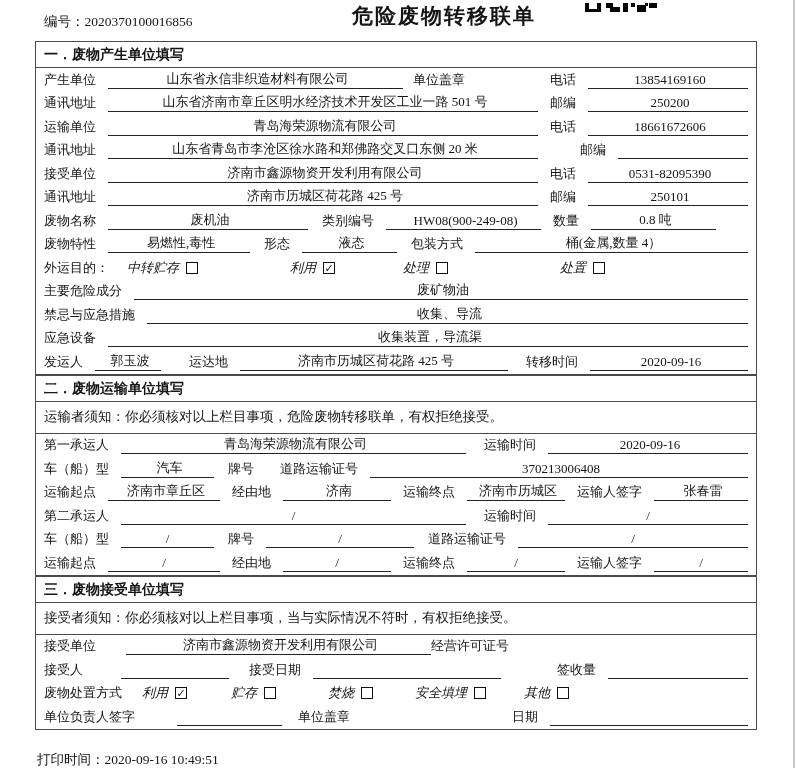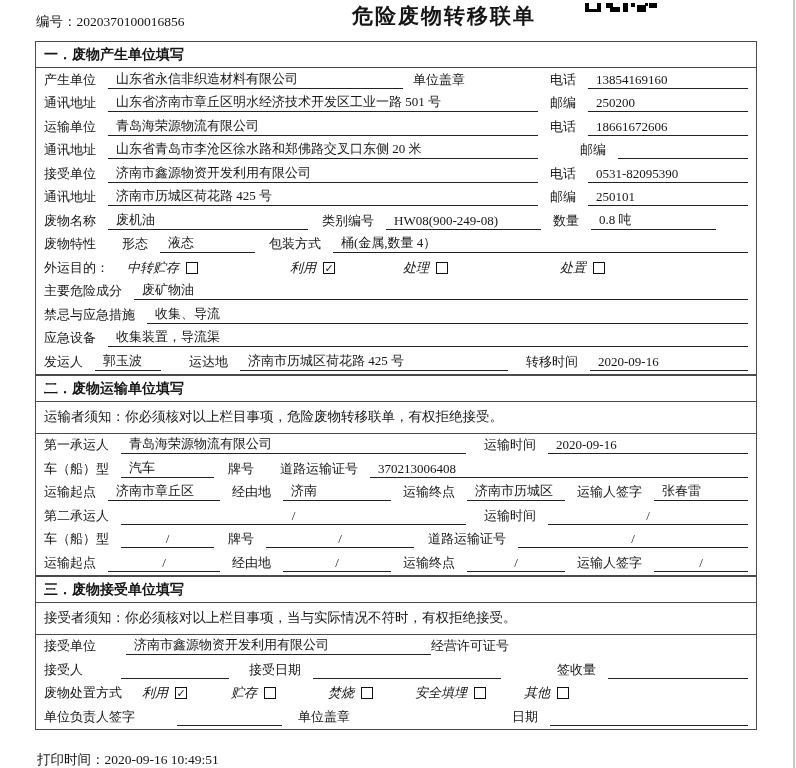--- a/index.html
+++ b/index.html
@@ -3,21 +3,21 @@
 <meta charset="utf-8">
 <style>
   * { box-sizing: border-box; }
   html,body { margin:0; padding:0; }
   body {
     width:796px; height:768px; background:#ffffff; color:#151515;
     font-family:"Liberation Serif","DejaVu Serif",serif;
     font-size:13px; position:relative; overflow:hidden;
   }
   .hdr { position:relative; height:40px; }
-  .num { position:absolute; left:36px; top:13px; font-size:13.5px; white-space:nowrap; }
+  .num { position:absolute; left:44px; top:13px; font-size:13.5px; white-space:nowrap; }
   .title {
     position:absolute; left:0; width:100%; top:2px; text-align:center;
     font-family:"Liberation Sans","DejaVu Sans",sans-serif;
     font-weight:700; font-size:21px; letter-spacing:2px;
     transform:translateX(46px);
   }
   .qr { position:absolute; left:585px; top:0; }
   .edge { position:absolute; right:1px; top:0; width:2px; height:768px; background:#c9c9c9; }
 
   .form { position:absolute; left:35px; top:41px; width:722px; }
@@ -25,21 +25,21 @@
   .sec-h {
     font-family:"Liberation Sans","DejaVu Sans",sans-serif;
     font-weight:700; font-size:14px; padding:4px 8px 3px 8px;
     border-bottom:1px solid #4a4a4a;
   }
   .note { padding:6px 8px 7px 8px; border-bottom:1px solid #4a4a4a; font-size:13.5px; }
   .r { display:flex; align-items:flex-end; padding:0 8px 3px 8px; height:23.5px; }
   .l { white-space:nowrap; margin-right:12px; flex:0 0 auto; }
   .u {
     border-bottom:1px solid #222; padding:0 4px 0 8px;
-    white-space:nowrap; flex:0 0 auto; min-height:17px;
+    white-space:nowrap; flex:0 0 auto; min-height:17px;text-align:center;
   }
   .u.grow { flex:1 1 auto; }
   .u.ctr { text-align:center; padding:0; }
   .sp { flex:1 1 auto; }
   .opt { white-space:nowrap; flex:0 0 auto; display:flex; align-items:center;font-style:italic; }
   .cb {
     display:inline-block; width:12px; height:12px; border:1.4px solid #111;
     margin-left:7px; text-align:center; line-height:11px; font-size:11px;
     font-family:"DejaVu Sans","Liberation Sans",sans-serif; font-weight:700;
   }
@@ -128,20 +128,21 @@
       <span class="l">废物名称</span>
       <span class="u" style="width:200px">废机油</span>
       <span class="l" style="margin-left:14px">类别编号</span>
       <span class="u" style="width:155px">HW08(900-249-08)</span>
       <span class="l" style="margin-left:12px">数量</span>
       <span class="u" style="width:125px">0.8 吨</span>
     </div>
 
     <div class="r">
       <span class="l">废物特性</span>
+      <span class="u" style="width:142px">易燃性,毒性</span>
       <span class="l" style="margin-left:14px">形态</span>
       <span class="u" style="width:95px">液态</span>
       <span class="l" style="margin-left:14px">包装方式</span>
       <span class="u grow">桶(金属,数量 4）</span>
     </div>
 
     <div class="r">
       <span class="l">外运目的：</span>
       <span class="opt" style="margin-left:6px">
         <span>中转贮存</span>

